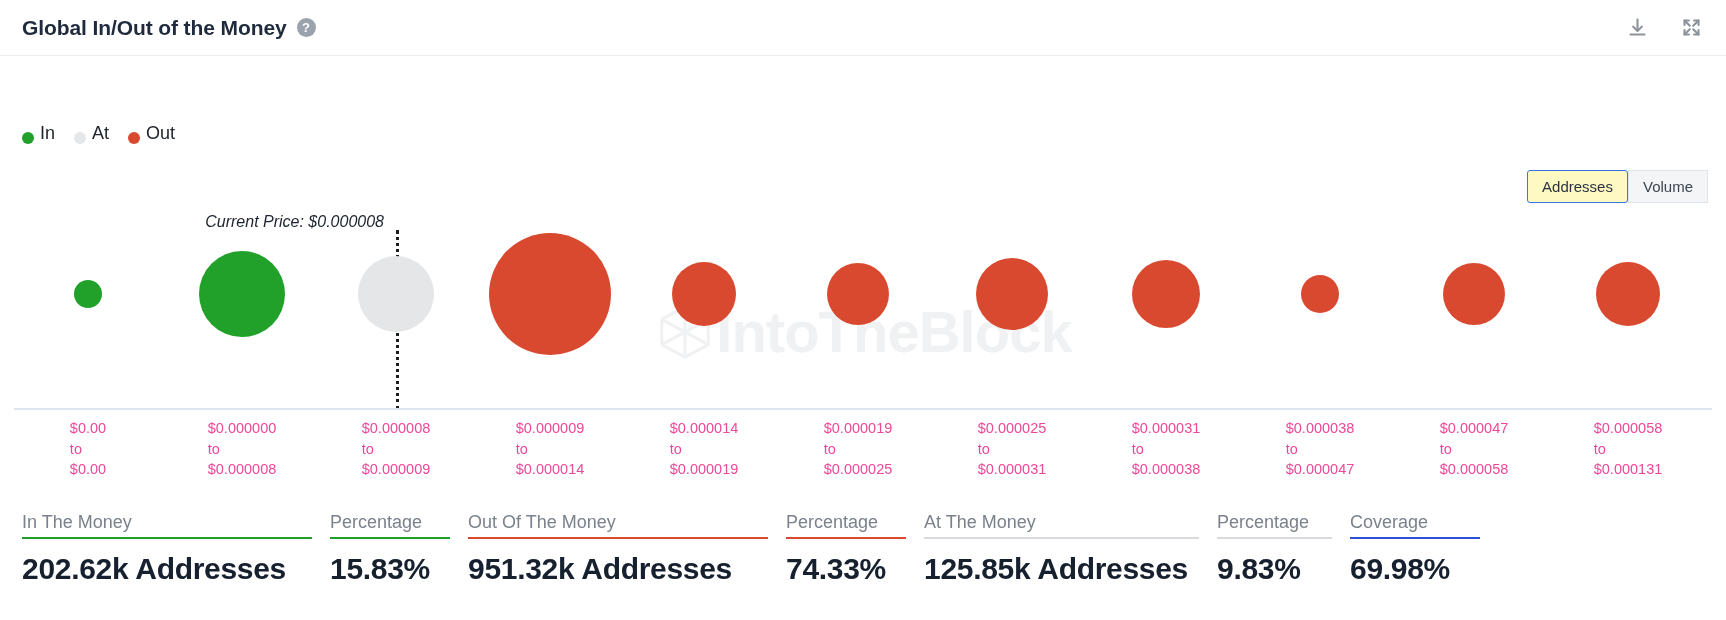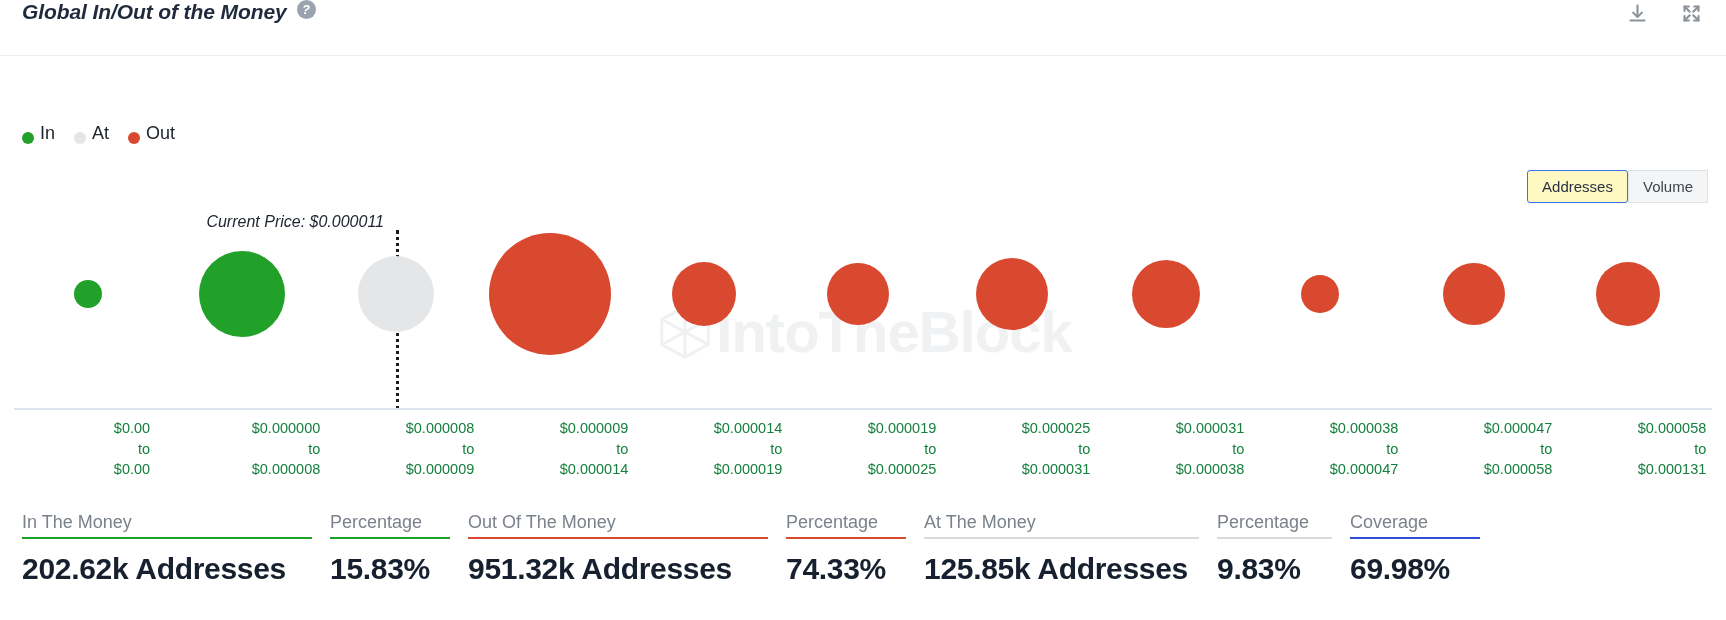--- a/index.html
+++ b/index.html
@@ -16,23 +16,22 @@
     height: 620px;
     background: #ffffff;
   }
 
   
   .header {
     position: relative;
     height: 56px;
     border-bottom: 1px solid #e9edf2;
     display: flex;
-    align-items: flex-start;
+    align-items: center;
     padding: 0 22px 0 22px;
-    font-style: italic;
   }
   .title {
     font-size: 21px;
     font-weight: 600;
     color: #1f2b3d;
     letter-spacing: -0.1px;
     white-space: nowrap;
   }
   .help-icon {
     margin-left: 10px;
@@ -175,26 +174,25 @@
   .ticks {
     position: absolute;
     left: 0;
     top: 418px;
     width: 1726px;
     height: 60px;
   }
   .tick {
     position: absolute;
     transform: translateX(-50%);
-    text-align: right;
+    text-align: left;
     font-size: 14.5px;
-    color: #15803d;
+    color: #ec4899;
     line-height: 1.42;
     white-space: nowrap;
-    margin-left: 44px;
   }
 
   
   .stats {
     position: absolute;
     left: 0;
     bottom: 0;
     width: 1726px;
     height: 130px;
     display: flex;
@@ -278,21 +276,21 @@
     <div class="watermark">
       <svg width="62" height="62" viewBox="0 0 64 64" fill="none" stroke="#f0f1f2" stroke-width="3.2">
         <path d="M32 6 L56 19 L56 45 L32 58 L8 45 L8 19 Z"></path>
         <path d="M8 19 L56 45"></path>
           <path d="M56 19 L8 45"></path>
           <path d="M32 6 L32 58"></path>
       </svg>
       <span class="wm-text">IntoTheBlock</span>
     </div>
     <div class="price-line" style="left:396px"></div>
-    <div class="price-label" style="left:384px; top:12px">Current Price: $0.000011</div>
+    <div class="price-label" style="left:384px; top:12px">Current Price: $0.000008</div>
     <div class="axis-line"></div>
   <div class="bubble" style="left: 88px; top: 84px; width: 28px; height: 28px; background: rgb(33, 160, 42);"></div>
       <div class="bubble" style="left: 242px; top: 84px; width: 86px; height: 86px; background: rgb(33, 160, 42);"></div>
       <div class="bubble" style="left: 396px; top: 84px; width: 76px; height: 76px; background: rgb(228, 230, 231);"></div>
       <div class="bubble" style="left: 550px; top: 84px; width: 122px; height: 122px; background: rgb(217, 73, 47);"></div>
       <div class="bubble" style="left: 704px; top: 84px; width: 64px; height: 64px; background: rgb(217, 73, 47);"></div>
       <div class="bubble" style="left: 858px; top: 84px; width: 62px; height: 62px; background: rgb(217, 73, 47);"></div>
       <div class="bubble" style="left: 1012px; top: 84px; width: 72px; height: 72px; background: rgb(217, 73, 47);"></div>
       <div class="bubble" style="left: 1166px; top: 84px; width: 68px; height: 68px; background: rgb(217, 73, 47);"></div>
       <div class="bubble" style="left: 1320px; top: 84px; width: 38px; height: 38px; background: rgb(217, 73, 47);"></div>

